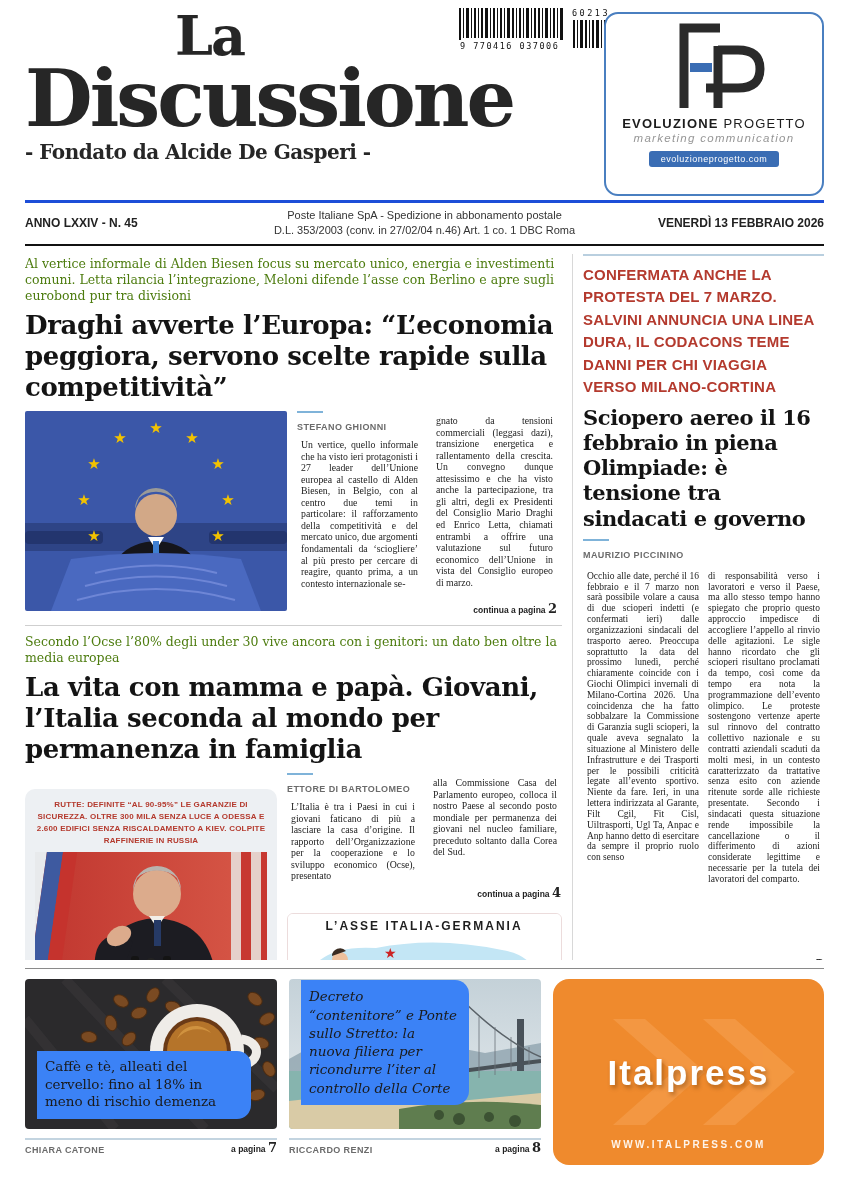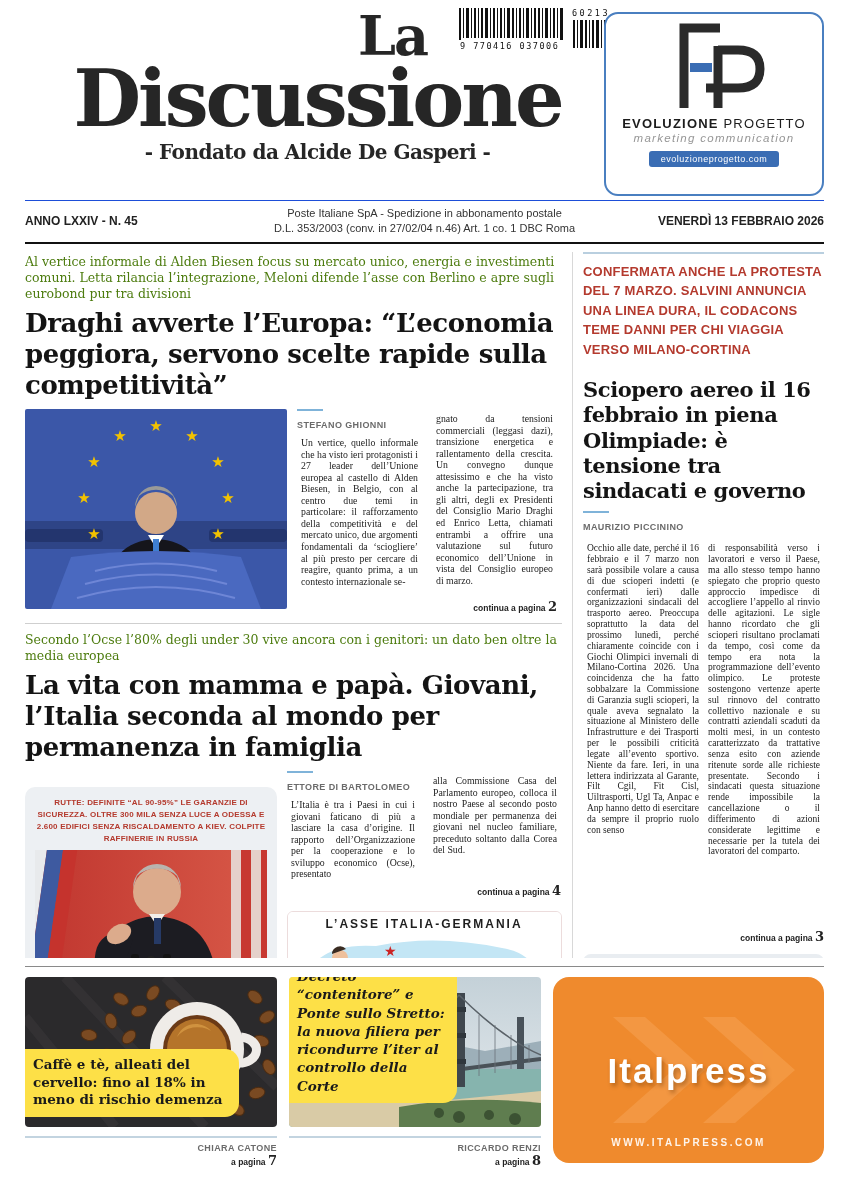--- a/index.html
+++ b/index.html
@@ -1,32 +1,32 @@
 <!DOCTYPE html>
 <html><head>
 <meta charset="utf-8">
 <style>
   html,body{margin:0;padding:0;background:#fff;}
   .page{position:relative;width:849px;height:1200px;background:#fff;overflow:hidden;
         box-sizing:border-box;padding:0 25px;font-family:"Liberation Sans",sans-serif;color:#1a1a1a;}
   
   .mast{position:relative;height:200px;}
-  .title-wrap{width:585px;text-align:center;padding-top:14px;font-family:"DejaVu Serif",serif;font-weight:bold;color:#262626;}
+  .title-wrap{width:585px;text-align:left;padding-top:14px;font-family:"DejaVu Serif",serif;font-weight:bold;color:#262626;}
   .t1{font-size:54px;line-height:.85;letter-spacing:-2px;margin-left:150px;}
   .t2{font-size:78px;line-height:1.0;letter-spacing:-3px;}
   .subtitle{font-size:20px;font-weight:bold;margin-top:2px;letter-spacing:-0.5px;}
   .barcode{position:absolute;left:432px;top:6px;}
   .ep{position:absolute;right:0;top:12px;width:220px;height:184px;border:2px solid #4a7fc0;border-radius:14px;
       box-sizing:border-box;display:flex;flex-direction:column;align-items:center;padding-top:6px;background:#fff;}
   .ep-name{font-size:13px;letter-spacing:1.2px;color:#1c1c1c;margin-top:2px;}
   .ep-name .bold{font-weight:bold;}
   .ep-tag{font-size:11.5px;letter-spacing:1.3px;color:#969696;margin-top:1px;font-style:italic;}
   .ep-url{margin-top:7px;background:#3a6db4;color:#fff;font-size:9px;letter-spacing:.5px;padding:3px 12px;border-radius:3px;cursor:pointer;}
   
-  .infobar{display:flex;justify-content:space-between;align-items:center;border-top:1px solid #1d4ed8;border-bottom:2px solid #111;padding:5px 0;}
+  .infobar{display:flex;justify-content:space-between;align-items:center;border-top:3px solid #1d4ed8;border-bottom:2px solid #111;padding:5px 0;}
   .issue,.date{font-size:12px;font-weight:bold;color:#222;width:220px;}
   .date{text-align:right;}
   .postal{text-align:center;font-size:11px;color:#333;line-height:1.4;}
   
   .main{display:flex;margin-top:8px;height:706px;overflow:hidden;}
   .leftcol{width:537px;}
   .vd{width:1px;background:#d8d8d8;margin:0 10px;}
   .rightcol{flex:1;min-width:0;}
   
   .kicker{font-family:"DejaVu Serif",serif;font-size:12.5px;color:#4d7c0f;line-height:1.3;margin:2px 0 5px;}
@@ -51,37 +51,37 @@
   .mhead{font-family:"DejaVu Serif",serif;font-size:18.5px;line-height:1.15;text-align:center;font-weight:bold;margin:7px 0 5px;color:#141414;}
   .apagina{font-size:8.5px;font-weight:bold;color:#222;}
   .apagina .pg{font-family:"DejaVu Serif",serif;font-size:13px;}
   .fam-side{width:275px;}
   .fam-cols{display:flex;gap:10px;height:134px;overflow:hidden;}
   .tcol2{width:132px;}
   .b-fam{height:104px;}
   .cartoon{margin-top:6px;border:1px solid #ecdcdc;border-radius:6px;display:block;}
   
   .topline{height:2px;background:#b9cfdf;margin-bottom:8px;}
-  .rightcol .red-kicker{font-size:13px;margin-bottom:18px;}
+  .rightcol .red-kicker{font-size:15px;margin-bottom:6px;}
   .rhead{font-size:21px;margin:0 0 8px;}
   .rcols{display:flex;gap:1px;height:388px;overflow:hidden;}
   .rtcol{width:116px;}
   .rbody{font-size:9.5px;line-height:1.14;}
   .trump-card{background:#e9edf1;border-radius:8px;padding:11px 12px 7px;margin-top:10px;text-align:center;}
   .trump-card .red-kicker{font-size:7.8px;text-align:center;margin-bottom:2px;}
   .thead{font-family:"DejaVu Serif",serif;font-size:19px;line-height:1.15;font-weight:bold;margin:3px 0 6px;color:#141414;}
   
   .band{border-top:1px solid #8a8a8a;margin-top:8px;padding-top:10px;display:flex;gap:12px;}
   .card{width:252px;}
   .card-img{position:relative;height:150px;border-radius:4px;overflow:hidden;}
-  .overlay{position:absolute;left:0;bottom:10px;background:#fde047;border-radius:0 14px 14px 0;padding:7px 10px 8px 8px;
-           font-family:"DejaVu Serif",serif;font-weight:bold;color:#1a1a1a;}
+  .overlay{position:absolute;left:12px;bottom:10px;background:#3b82f6;border-radius:0 14px 14px 0;padding:7px 10px 8px 8px;
+           font-family:"DejaVu Serif",serif;font-weight:normal;color:#1a1a1a;}
   .ov-coffee{font-size:13.5px;line-height:1.3;max-width:196px;}
   .ov-bridge{font-size:13.5px;line-height:1.35;font-style:italic;max-width:150px;bottom:24px;}
-  .card-foot{margin-top:9px;border-top:2px solid #c3d4e0;padding-top:5px;display:flex;justify-content:space-between;align-items:flex-end;flex-direction:column;}
+  .card-foot{margin-top:9px;border-top:2px solid #c3d4e0;display:flex;justify-content:space-between;align-items:flex-end;}
   .italpress{flex:1;background:#ef8a2d;border-radius:16px;position:relative;height:186px;overflow:hidden;cursor:pointer;}
   .ip-name{position:absolute;top:74px;width:100%;text-align:center;font-size:35px;font-weight:bold;color:#fff;
            letter-spacing:2px;text-shadow:2px 3px 4px rgba(90,45,0,.4);}
   .ip-url{position:absolute;bottom:15px;width:100%;text-align:center;font-size:10px;color:rgba(255,255,255,.9);letter-spacing:2.5px;font-weight:bold;}
 </style>
 </head>
 <body>
 
 <div class="page">
 

